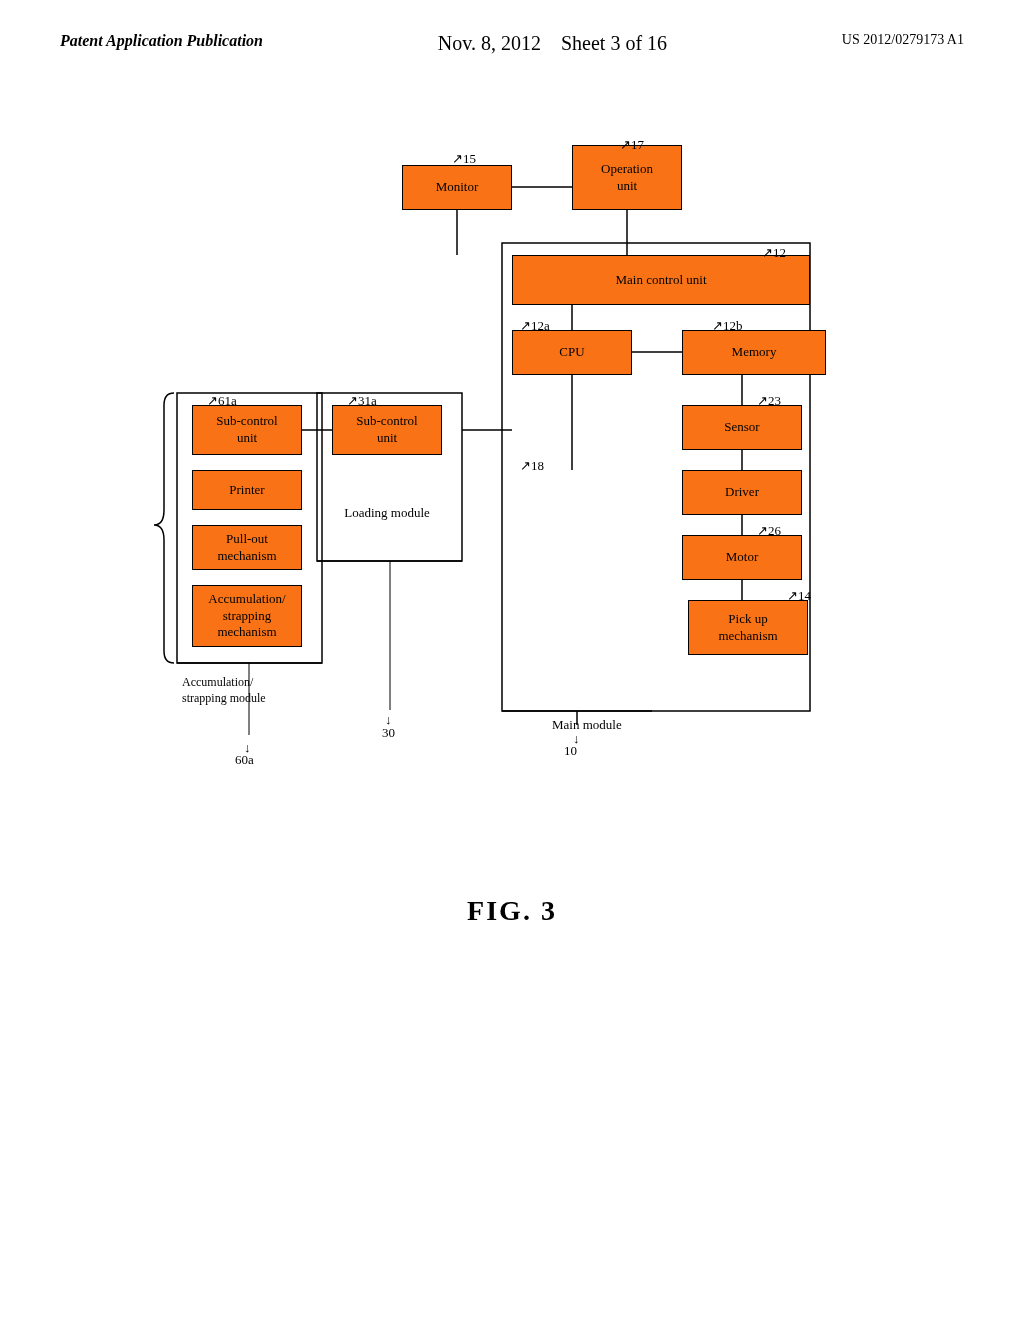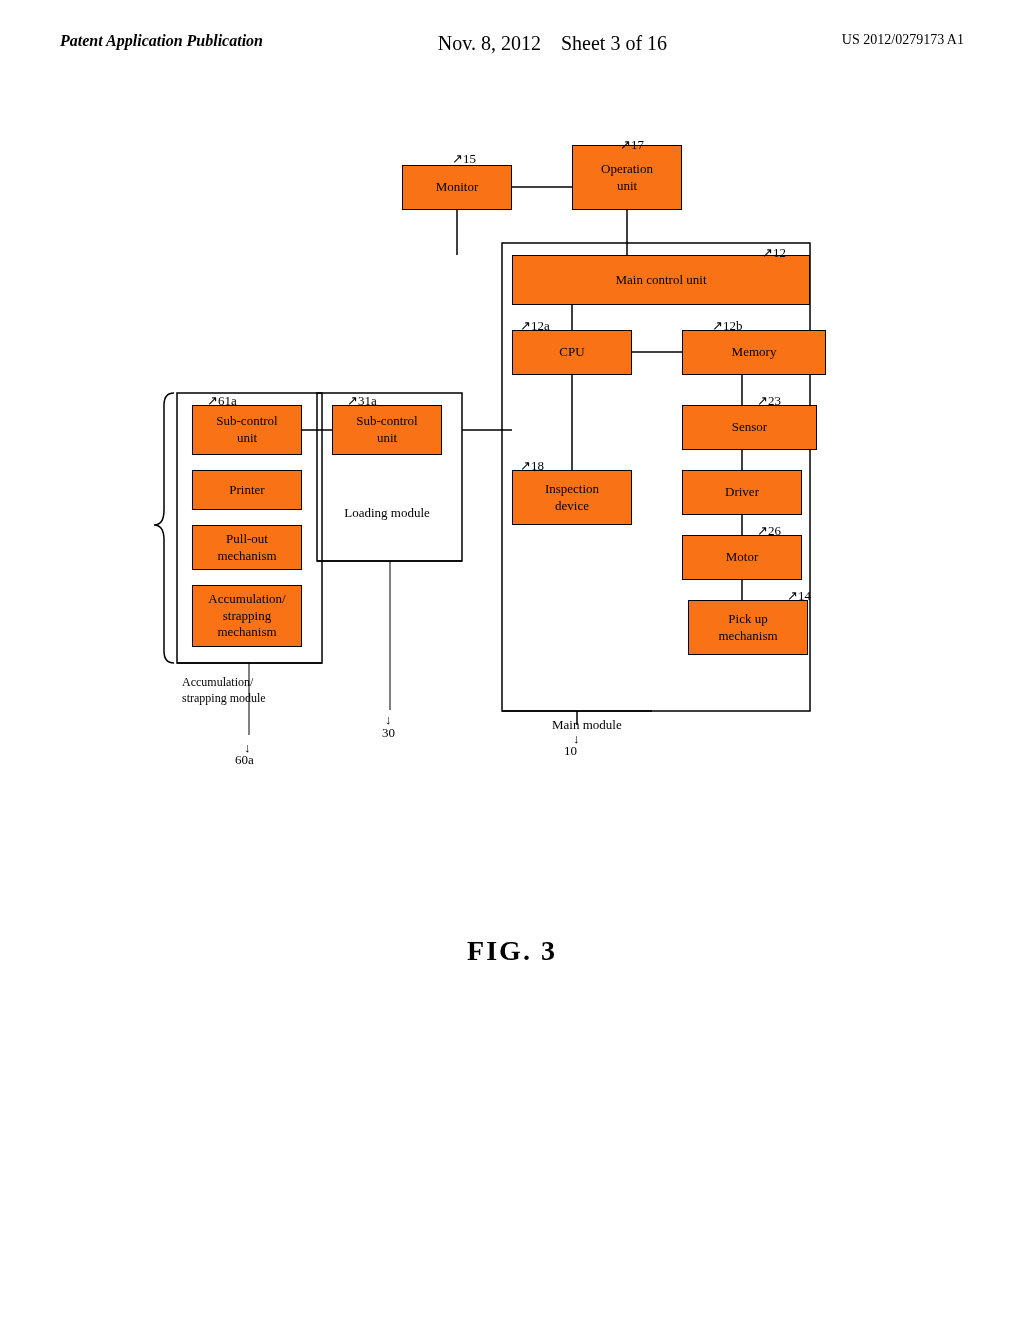--- a/index.html
+++ b/index.html
@@ -70,21 +70,20 @@
       height: 100%;
       overflow: visible;
       pointer-events: none;
     }
 
     
     .fig-caption {
       text-align: center;
       font-size: 28px;
       font-weight: bold;
-      margin-top: 40px;
       letter-spacing: 2px;
     }
   </style>
 </head>
 <body>
 
 <div class="header">
   <div class="header-left">Patent Application Publication</div>
   <div class="header-center">
     <span>Nov. 8, 2012</span>&nbsp;&nbsp;&nbsp;
@@ -157,32 +156,29 @@
   <div class="box" style="left:380px; top:195px; width:120px; height:45px;">
     <span>CPU</span>
   </div>
   <div class="ref-label" style="left:388px; top:183px;">↗12a</div>
 
   <div class="box" style="left:550px; top:195px; width:144px; height:45px;">
     <span>Memory</span>
   </div>
   <div class="ref-label" style="left:560px; top:183px;margin-left:20px;">↗12b</div>
 
-  <div class="box" style="left:550px; top:270px; width:135px; height:45px;">
+  <div class="box" style="left:550px; top:270px; width:120px; height:45px;">
     <span>Sensor</span>
   </div>
   <div class="ref-label" style="left:625px; top:258px;">↗23</div>
 
   <div class="box" style="left:550px; top:335px; width:120px; height:45px;">
     <span>Driver</span>
   </div>
 
-  <div class="box" style="left:380px; top:335px; width:120px; height:55px;">
-    <span>Inspection<br>device</span>
-  </div>
   <div class="ref-label" style="left:388px; top:323px;">↗18</div>
 
   <div class="box" style="left:550px; top:400px; width:120px; height:45px;">
     <span>Motor</span>
   </div>
   <div class="ref-label" style="left:625px; top:388px;">↗26</div>
 
   <div class="box" style="left:550px; top:465px; width:120px; height:55px;margin-left:6px;">
     <span>Pick up<br>mechanism</span>
   </div>

